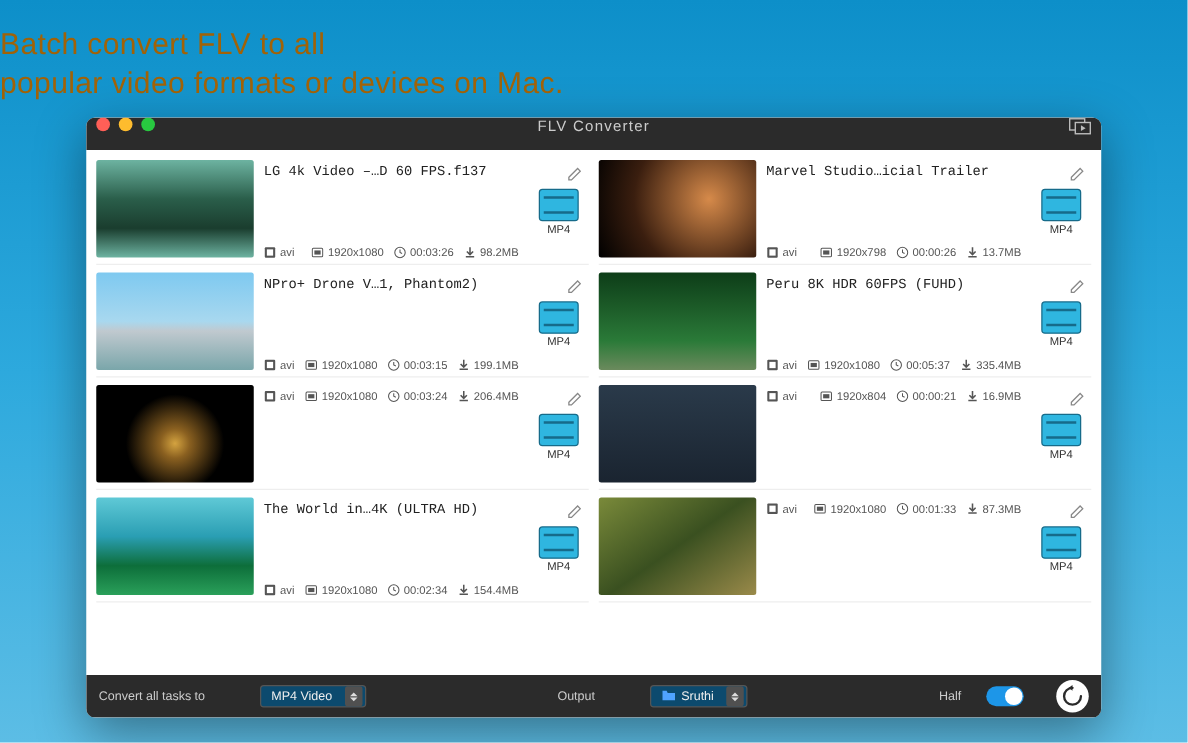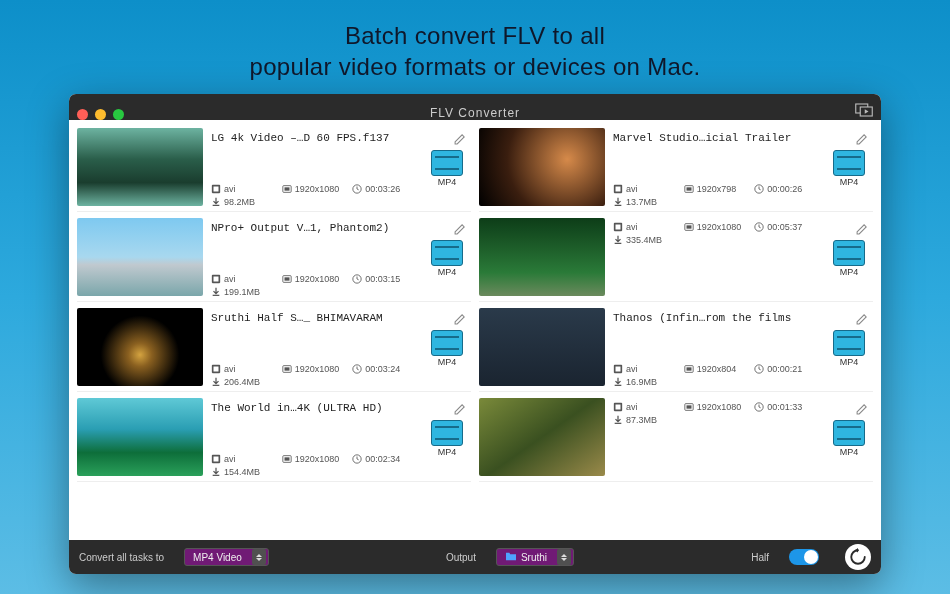--- a/index.html
+++ b/index.html
@@ -4,22 +4,21 @@
 <style>
 * { margin: 0; padding: 0; box-sizing: border-box; }
 body {
   width: 950px;
   height: 594px;
   background: linear-gradient(180deg, #0d8fc9 0%, #2da9dd 50%, #5cbde5 100%);
   font-family: -apple-system, "Helvetica Neue", Arial, sans-serif;
   overflow: hidden;
 }
 .headline {
-  text-align: center;
-  color: #0f172a;
+  color: #a16207;
   font-size: 24px;
   font-weight: 400;
   line-height: 1.3;
   padding: 20px 0 12px;
   letter-spacing: 0.3px;
 }
 .window {
   width: 812px;
   height: 480px;
   margin: 0 auto;
@@ -27,21 +26,21 @@
   border-radius: 7px;
   overflow: hidden;
   box-shadow: 0 12px 40px rgba(0,0,0,.4);
   display: flex;
   flex-direction: column;
 }
 .titlebar {
   height: 26px;
   background: #2b2b2b;
   display: flex;
-  align-items: flex-end;
+  align-items: flex-start;
   padding: 0 8px;
   position: relative;
   flex-shrink: 0;
 }
 .traffic { display: flex; gap: 7px; }
 .tl { width: 11px; height: 11px; border-radius: 50%; }
 .tl.red { background: #ff5f57; }
 .tl.yellow { background: #febc2e; }
 .tl.green { background: #28c840; }
 .title {
@@ -97,21 +96,21 @@
   font-size: 11px;
   font-family: "Menlo", "Courier New", monospace;
   color: #222;
   white-space: nowrap;
   overflow: hidden;
   text-overflow: ellipsis;
   font-weight: 500;
 }
 .meta-grid {
   display: grid;
-  grid-template-columns: 1fr 1fr 1fr;
+  grid-template-columns: 1fr 1fr 1fr 1fr;
   gap: 3px 8px;
   font-size: 9px;
   color: #555;
 }
 .meta {
   display: flex;
   align-items: center;
   gap: 3px;
 }
 .meta svg { width: 10px; height: 10px; flex-shrink: 0; fill: #555; }
@@ -159,31 +158,32 @@
   display: flex;
   align-items: center;
   padding: 0 10px;
   gap: 20px;
   color: #ccc;
   font-size: 10px;
   flex-shrink: 0;
 }
 .footer-label { white-space: nowrap; }
 .select {
-  background: #701a75;
+  background: #0c4a6e;
   border: 1px solid #555;
   border-radius: 3px;
   padding: 2px 26px 2px 8px;
   color: #eee;
   font-size: 10px;
   position: relative;
   height: 18px;
   display: flex;
   align-items: center;
   cursor: pointer;
+  margin-left: 24px;
 }
 .select .chevrons {
   position: absolute;
   right: 2px;
   top: 0;
   bottom: 0;
   width: 14px;
   background: #505050;
   border-radius: 2px;
   display: flex;
@@ -357,21 +357,21 @@
               </svg></div>
             <div class="fmt-badge">
               <div class="fmt-icon"></div>
               <div class="fmt-label">MP4</div>
             </div>
           </div>
         </div>
         <div class="card">
           <div class="thumb th2"></div>
           <div class="info">
-            <div class="vtitle">NPro+ Output V…1, Phantom2)</div>
+            <div class="vtitle">NPro+ Drone V…1, Phantom2)</div>
             <div class="meta-grid">
               <div class="meta">
                 <svg viewBox="0 0 12 12">
                   <rect x="1" y="1" width="10" height="10" rx="1"></rect>
                   <rect x="3" y="3" width="6" height="6" fill="#fff"></rect>
                 </svg>
                 <span>avi</span>
               </div>
               <div class="meta">
                 <svg viewBox="0 0 12 12">
@@ -402,20 +402,21 @@
               </svg></div>
             <div class="fmt-badge">
               <div class="fmt-icon"></div>
               <div class="fmt-label">MP4</div>
             </div>
           </div>
         </div>
         <div class="card">
           <div class="thumb th3"></div>
           <div class="info">
+            <div class="vtitle">Peru 8K HDR 60FPS (FUHD)</div>
             <div class="meta-grid">
               <div class="meta">
                 <svg viewBox="0 0 12 12">
                   <rect x="1" y="1" width="10" height="10" rx="1"></rect>
                   <rect x="3" y="3" width="6" height="6" fill="#fff"></rect>
                 </svg>
                 <span>avi</span>
               </div>
               <div class="meta">
                 <svg viewBox="0 0 12 12">
@@ -446,21 +447,20 @@
               </svg></div>
             <div class="fmt-badge">
               <div class="fmt-icon"></div>
               <div class="fmt-label">MP4</div>
             </div>
           </div>
         </div>
         <div class="card">
           <div class="thumb th4"></div>
           <div class="info">
-            <div class="vtitle">Sruthi Half S…_ BHIMAVARAM</div>
             <div class="meta-grid">
               <div class="meta">
                 <svg viewBox="0 0 12 12">
                   <rect x="1" y="1" width="10" height="10" rx="1"></rect>
                   <rect x="3" y="3" width="6" height="6" fill="#fff"></rect>
                 </svg>
                 <span>avi</span>
               </div>
               <div class="meta">
                 <svg viewBox="0 0 12 12">
@@ -491,21 +491,20 @@
               </svg></div>
             <div class="fmt-badge">
               <div class="fmt-icon"></div>
               <div class="fmt-label">MP4</div>
             </div>
           </div>
         </div>
         <div class="card">
           <div class="thumb th5"></div>
           <div class="info">
-            <div class="vtitle">Thanos (Infin…rom the films</div>
             <div class="meta-grid">
               <div class="meta">
                 <svg viewBox="0 0 12 12">
                   <rect x="1" y="1" width="10" height="10" rx="1"></rect>
                   <rect x="3" y="3" width="6" height="6" fill="#fff"></rect>
                 </svg>
                 <span>avi</span>
               </div>
               <div class="meta">
                 <svg viewBox="0 0 12 12">

